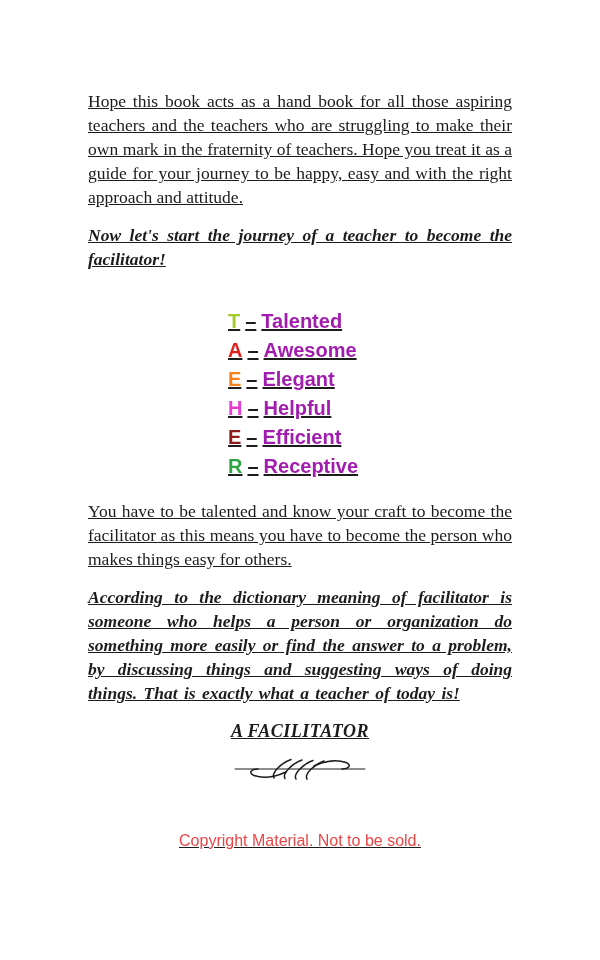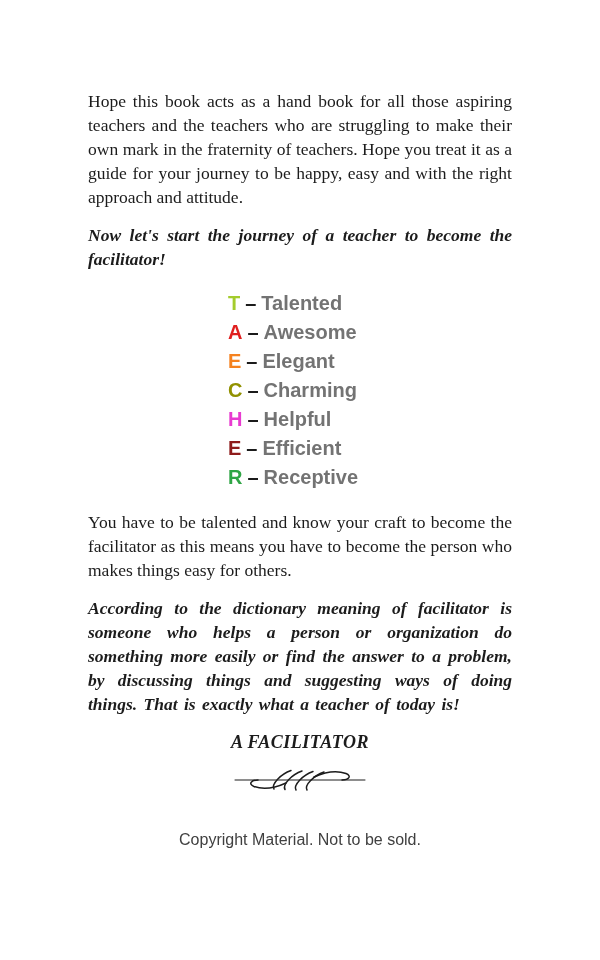--- a/index.html
+++ b/index.html
@@ -9,85 +9,85 @@
     height: 960px;
     font-family: "Liberation Serif", serif;
     color: #1c1c1c;
     overflow: hidden;
   }
   .page {
     width: 600px;
     height: 912px;
     background: #ffffff;
     padding: 89px 88px 8px 88px;
+    text-decoration: underline;
   }
   .body-text {
     font-size: 17.5px;
     line-height: 24px;
     text-align: justify;
     margin-bottom: 14px;
   }
   .bold-italic {
     font-weight: bold;
     font-style: italic;
   }
-  .journey { margin-bottom: 18px; }
+  .journey { margin-bottom: 36px; }
   .dictionary { margin-bottom: 16px; word-spacing: 2px; }
   .talented-para { }
 
   .acronym-list {
     margin-left: 140px;
     margin-bottom: 18px;
     font-family: "Liberation Sans", sans-serif;
     font-weight: bold;
     font-size: 20px;
     line-height: 29px;
     color: #1b1b1b;
   }
   .acronym-row { white-space: nowrap; }
   .acronym-row .dash { margin: 0 5px; color: #1b1b1b; }
-  .acronym-row .word { color: #737373; }
+  .acronym-row .word { color: #a21caf; }
 
   .facilitator-heading {
     font-size: 18px;
     font-weight: bold;
     font-style: italic;
     text-align: center;
     letter-spacing: 0.5px;
     margin-top: 2px;
     margin-bottom: 10px;
   }
   .flourish-wrap {
     display: flex;
     justify-content: center;
     margin-top: 12px;
     margin-bottom: 0;
   }
   .page-footer {
-    margin-top: 36px;
+    margin-top: 48px;
     text-align: center;
     font-family: "Liberation Sans", sans-serif;
     font-size: 16px;
-    color: #404040;
+    color: #ef4444;
   }
 </style>
 </head>
 <body>
 
 <div class="page">
 
   <p class="body-text">Hope this book acts as a hand book for all those aspiring teachers and the teachers who are struggling to make their own mark in the fraternity of teachers. Hope you treat it as a guide for your journey to be happy, easy and with the right approach and attitude.</p>
 
   <p class="body-text bold-italic journey">Now let's start the journey of a teacher to become the facilitator!</p>
 
   <div class="acronym-list">
       <div class="acronym-row"><span class="letter" style="color: rgb(164, 204, 45);">T</span><span class="dash">–</span><span class="word">Talented</span></div>
       <div class="acronym-row"><span class="letter" style="color: rgb(224, 31, 31);">A</span><span class="dash">–</span><span class="word">Awesome</span></div>
       <div class="acronym-row"><span class="letter" style="color: rgb(245, 130, 31);">E</span><span class="dash">–</span><span class="word">Elegant</span></div>
-      <div class="acronym-row"><span class="letter" style="color: rgb(145, 145, 0);">C</span><span class="dash">–</span><span class="word">Charming</span></div>
       <div class="acronym-row"><span class="letter" style="color: rgb(232, 59, 208);">H</span><span class="dash">–</span><span class="word">Helpful</span></div>
       <div class="acronym-row"><span class="letter" style="color: rgb(142, 27, 27);">E</span><span class="dash">–</span><span class="word">Efficient</span></div>
       <div class="acronym-row"><span class="letter" style="color: rgb(47, 165, 69);">R</span><span class="dash">–</span><span class="word">Receptive</span></div>
     </div>
 
 
   <p class="body-text talented-para">You have to be talented and know your craft to become the facilitator as this means you have to become the person who makes things easy for others.</p>
 
   <p class="body-text bold-italic dictionary">According to the dictionary meaning of facilitator is someone who helps a person or organization do something more easily or find the answer to a problem, by discussing things and suggesting ways of doing things. That is exactly what a teacher of today is!</p>
 

